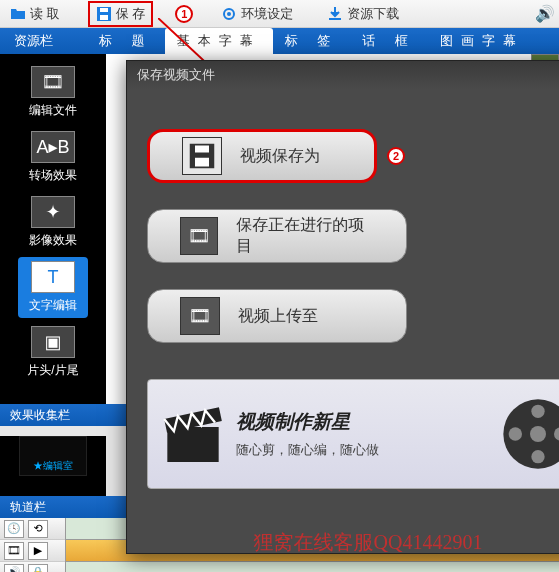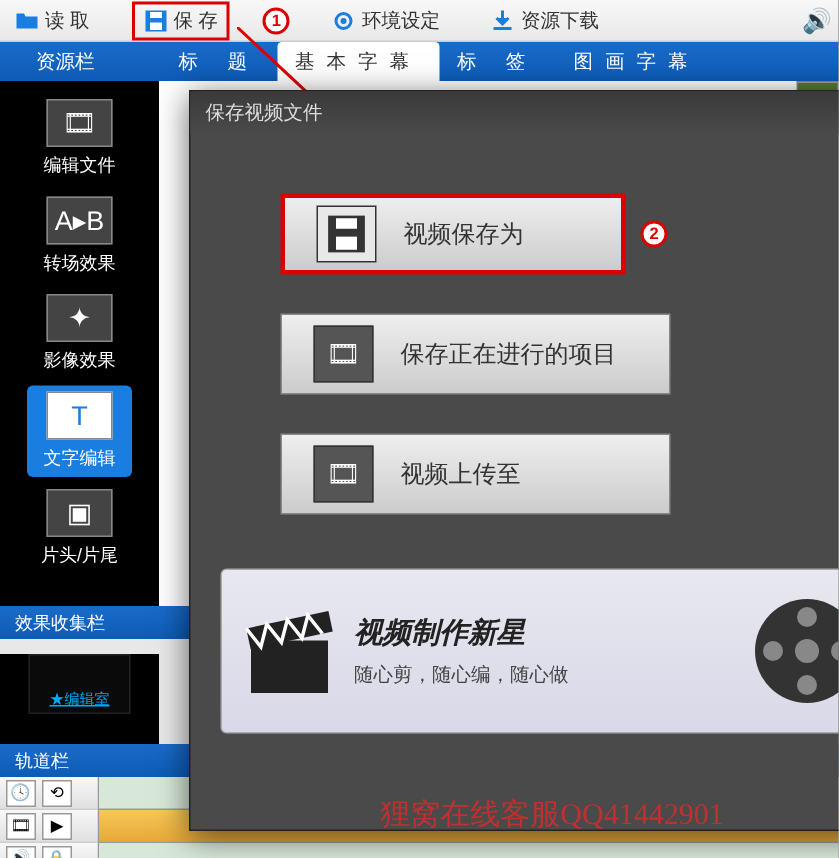--- a/index.html
+++ b/index.html
@@ -7,55 +7,55 @@
 
 .toolbar { display: flex; align-items: center; height: 28px; background: linear-gradient(#f8f8f8, #e8e8e8); border-bottom: 1px solid #ccc; padding: 0 4px; gap: 22px; }
 .tb-item { display: flex; align-items: center; gap: 4px; padding: 2px 6px; font-size: 13px; color: #333; cursor: pointer; }
 .tb-item.highlight { border: 2px solid #d00; }
 .tb-icon { width: 16px; height: 16px; display: inline-block; }
 .marker { display: inline-flex; align-items: center; justify-content: center; width: 18px; height: 18px; border-radius: 50%; background: #fff; border: 2px solid #d00; color: #d00; font-size: 11px; font-weight: bold; }
 .spacer { flex: 1; }
 .sound-icon { color: #d00; font-size: 16px; }
 
 .res-header { display: flex; align-items: center; background: linear-gradient(#1a6bc9, #0d5bb5); height: 26px; }
-.res-title { color: #fff; font-size: 13px; padding: 0 24px; }
+.res-title { color: #fff; font-size: 13px; padding: 0 14px; }
 .tabs { display: flex; margin-left: 20px; }
 .tab { padding: 4px 12px; font-size: 13px; color: #fff; cursor: pointer; letter-spacing: 8px; }
 .tab.active { background: #fff; color: #333; border-radius: 3px 3px 0 0; }
 
 .main { display: flex; height: 350px; background: #fff; }
 .sidebar { width: 106px; background: #000; display: flex; flex-direction: column; align-items: center; padding: 8px 0; gap: 4px; }
 .sb-item { width: 70px; display: flex; flex-direction: column; align-items: center; color: #fff; font-size: 12px; padding: 4px 0; gap: 4px; cursor: pointer; }
 .sb-item.active { background: #1a7de0; border-radius: 4px; }
 .sb-icon { width: 44px; height: 32px; background: #444; border: 1px solid #888; display: flex; align-items: center; justify-content: center; font-size: 18px; color: #fff; }
 .sb-icon.active { background: #fff; color: #1a7de0; }
 
 .content-area { flex: 1; background: #fff; position: relative; }
 .thumb-strip { position: absolute; right: 0; top: 0; bottom: 0; width: 28px; background: linear-gradient(#5a7a3a, #3a5a2a); border: 1px solid #888; }
 
 .fx-bar { background: linear-gradient(#1a6bc9, #0d5bb5); color: #fff; height: 22px; display: flex; align-items: center; padding: 0 10px; font-size: 12px; }
 .fx-box { width: 106px; height: 60px; background: #000; }
-.fx-thumb { width: 68px; height: 40px; margin: 10px auto; background: #0a0a0a; border: 1px solid #222; display:flex; align-items:flex-end; justify-content:center; color:#0af; font-size:10px; padding-bottom:2px;text-decoration:underline; }
+.fx-thumb { width: 68px; height: 40px; margin: 10px auto; background: #0a0a0a; border: 1px solid #222; display:flex; align-items:flex-end; justify-content:center; color:#0af; font-size:10px; padding-bottom:2px; }
 
 .track-bar { background: linear-gradient(#1a6bc9, #0d5bb5); color: #fff; height: 22px; display: flex; align-items: center; padding: 0 10px; font-size: 12px; gap: 6px; }
 .track-min { width: 14px; height: 14px; background: #2a8fe8; color: #fff; display: flex; align-items: center; justify-content: center; font-size: 14px; cursor: pointer; }
 .track-panel { display: flex; background: #ddd; height: 84px; }
 .track-left { width: 66px; background: #eee; border-right: 1px solid #999; }
 .track-row { height: 22px; display: flex; align-items: center; gap: 4px; padding: 0 4px; border-bottom: 1px solid #ccc; background: linear-gradient(#f8f8f8, #e0e0e0); }
 .track-btn { width: 20px; height: 18px; border: 1px solid #999; background: #fff; display: flex; align-items: center; justify-content: center; font-size: 11px; cursor: pointer; }
 .track-right { flex: 1; background: #c8d8c8; }
 .track-tl-row { height: 22px; border-bottom: 1px solid #999; background: #d8e8d8; }
 .track-tl-row.media { background: linear-gradient(#f8c858, #e8a838); }
 
 
 .dialog { position: absolute; left: 126px; top: 60px; width: 484px; height: 494px; background: #4a4a4a; border: 1px solid #222; box-shadow: 0 4px 20px rgba(0,0,0,0.6); }
 .dlg-title { height: 28px; background: linear-gradient(#3a3a3a, #4a4a4a); color: #ddd; display: flex; align-items: center; padding: 0 10px; font-size: 13px; }
 .dlg-close { margin-left: auto; color: #d22; font-size: 18px; cursor: pointer; font-weight: bold; }
 .dlg-body { padding: 40px 20px 10px; display: flex; flex-direction: column; gap: 26px; }
-.dlg-btn { display: flex; align-items: center; gap: 18px; background: linear-gradient(#eee, #ccc); border: 1px solid #888; border-radius: 0; padding: 8px 21px; height: 54px; cursor: pointer; width: 260px; margin-left: 40px; }
+.dlg-btn { display: flex; align-items: center; gap: 18px; background: linear-gradient(#eee, #ccc); border: 1px solid #888; border-radius: 16px; padding: 8px 32px; height: 54px; cursor: pointer; width: 260px; }
 .dlg-btn.primary { border: 3px solid #d00; width: 230px; }
 .dlg-btn-icon { width: 40px; height: 38px; background: #555; border: 1px solid #333; display: flex; align-items: center; justify-content: center; color: #fff; font-size: 18px; }
 .dlg-btn-icon.save { background: #e8e8e8; color: #333; }
 .dlg-btn span { font-size: 16px; color: #333; }
 .dlg-row { display: flex; align-items: center; gap: 10px; }
 
 .promo { background: linear-gradient(#e8e8f0, #d8d8e8); border: 1px solid #aaa; border-radius: 4px; height: 110px; display: flex; align-items: center; padding: 0 10px; gap: 8px; margin-top: 10px; }
 .promo-clap { width: 70px; height: 70px; }
 .promo-text { flex: 1; display: flex; flex-direction: column; gap: 6px; }
 .promo-title { font-size: 19px; font-weight: bold; font-style: italic; color: #222; }
@@ -101,20 +101,21 @@
   <div class="spacer"></div>
   <span class="sound-icon">🔊</span>
 </div>
 
 <div class="res-header">
   <span class="res-title">资源栏</span>
   <div class="tabs">
     <div class="tab">标 题</div>
     <div class="tab active">基本字幕</div>
     <div class="tab">标 签</div>
+    <div class="tab">话 框</div>
     <div class="tab">图画字幕</div>
   </div>
 </div>
 
 <div class="main">
   <div class="sidebar">
     <div class="sb-item">
       <div class="sb-icon">🎞</div>
       <span>编辑文件</span>
     </div>

